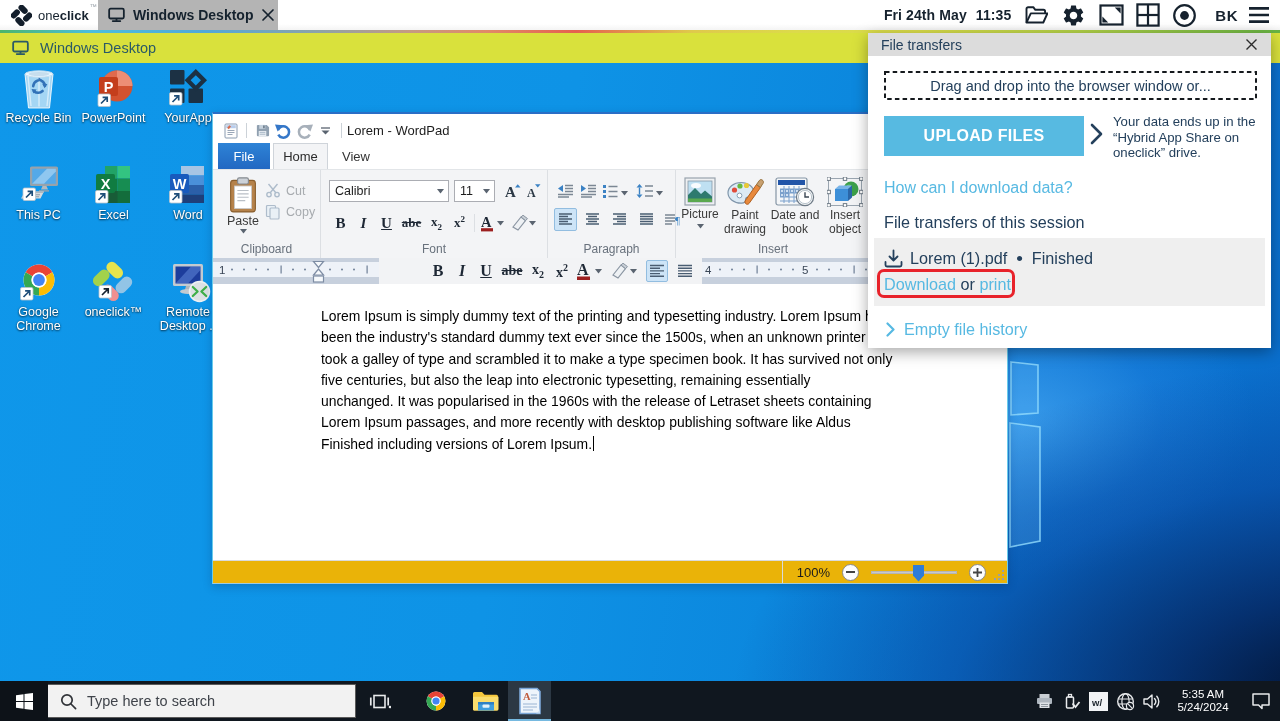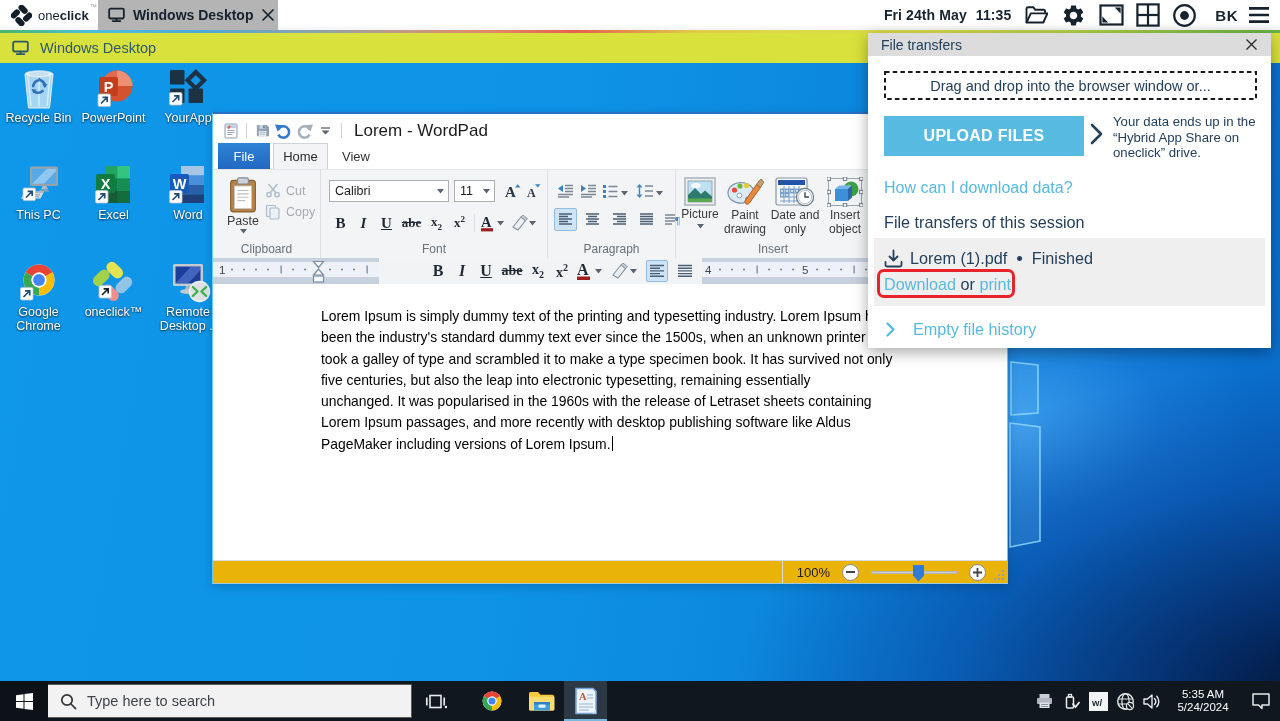--- a/index.html
+++ b/index.html
@@ -35,39 +35,39 @@
 
 .dicons{position:absolute;left:1px;top:66px;width:224px;display:grid;grid-template-columns:75px 75px 74px;z-index:5}
 .dicon{height:97px;display:flex;flex-direction:column;align-items:center;cursor:default}
 .dicon .dsvg{width:46px;height:44px;flex:0 0 44px}
 .dicon .dlbl{margin-top:1px;font-size:12.5px;line-height:14px;color:#fff;text-align:center;text-shadow:0 1px 2px rgba(0,0,0,.65),0 0 2px rgba(0,0,0,.35);max-width:74px}
 
 .wlogo{position:absolute;left:1005px;top:355px;z-index:4}
 
 .taskbar{position:absolute;left:0;bottom:0;width:1280px;height:40px;background:#10171f;display:flex;align-items:center;z-index:60}
 .tb-start{width:48px;height:40px;display:flex;align-items:center;justify-content:center;background:#0d1218}
-.tb-search{width:364px;height:34px;margin-top:0;background:#f2f2f2;display:flex;align-items:center;border:1px solid #5a5a5a;border-left:none}
+.tb-search{width:308px;height:34px;margin-top:0;background:#f2f2f2;display:flex;align-items:center;border:1px solid #5a5a5a;border-left:none}
 .tb-search .mag{margin-left:12px;display:flex}
 .tb-search .ph{margin-left:10px;font-size:14.5px;color:#3f434a}
 .tb-btn{width:46px;height:40px;display:flex;align-items:center;justify-content:center}
 .tb-btn.active{background:#2c3844;box-shadow:inset 0 -2px 0 #76b9e0}
 .tray{margin-left:auto;display:flex;align-items:center;height:40px}
 .tray .ticon{display:flex;align-items:center;justify-content:center;width:27px;height:40px}
 .tb-clock{width:66px;text-align:center;color:#fff;font-size:11.5px;line-height:13.5px;margin:0 6px 0 4px}
 .tb-action{width:38px;height:40px;display:flex;align-items:center;justify-content:center}
 </style>
 <style>
 
 .wp{position:absolute;left:212px;top:112px;width:796px;height:472px;background:#fff;z-index:10;
 border-left:1px solid #69cbec;border-right:1px solid #69cbec;border-bottom:1px solid #9ecbe0;border-top:2px solid #2a6ec6;
 box-shadow:0 3px 9px rgba(0,25,70,.22);display:flex;flex-direction:column}
 .wp-title{height:33px;background:#fff;display:flex;align-items:center;padding-left:7px}
 .wp-title .qsep{width:1px;height:15px;background:#ccd2d8;margin:0 5px}
 .wp-title .qbtn{display:flex;align-items:center;justify-content:center;width:21px;height:24px}
-.wp-title .wtitle{font-size:17px;color:#1c1c1c;margin-left:7px}
+.wp-title .wtitle{font-size:13px;color:#1c1c1c;}
 .wp-tabs{height:22px;display:flex;align-items:flex-end;padding-left:5px;background:#fff;position:relative}
 .wp-tab{height:26px;display:flex;align-items:center;justify-content:center;font-size:13px;color:#333}
 .wp-tab.file{width:52px;background:linear-gradient(#2e83d6,#2268c2);color:#fff;}
 .wp-tab.home{width:55px;background:#f3f4f6;border:1px solid #cfd4da;border-bottom:none;color:#2b2b2b}
 .wp-tab.view{width:50px}
 .wp-ribbon{height:89px;background:#f3f4f6;border-top:1px solid #e2e5e8;display:flex;position:relative}
 .rgroup{position:relative;height:100%;border-right:1px solid #dcdfe3}
 .rglabel{position:absolute;bottom:2px;left:0;right:0;text-align:center;font-size:12px;color:#68717c}
 
 .g-clip{width:108px}
@@ -126,21 +126,21 @@
 .upnote{position:absolute;left:245px;top:81px;width:152px;font-size:13.2px;line-height:15.6px;color:#24405c}
 .plink{position:absolute;left:16px;top:146px;font-size:16px;color:#57b9e2;cursor:pointer}
 .pheading{position:absolute;left:16px;top:180px;font-size:16.2px;color:#24405c}
 .filerow{position:absolute;left:6px;top:205px;width:391px;height:68px;background:#efefef}
 .filerow .fline1{position:absolute;left:10px;top:11px;display:flex;align-items:flex-end;font-size:16.2px;color:#24405c}
 .filerow .fname{margin-left:7px}
 .filerow .fdot{margin:0 9px;font-size:19px;line-height:1}
 .filerow .factions{position:absolute;left:10px;top:37px;font-size:16.2px;color:#24405c}
 .cy{color:#57b9e2;cursor:pointer}
 .redbox{position:absolute;left:3px;top:31px;width:138px;height:29px;border:3px solid #e8232b;border-radius:7px;pointer-events:none}
-.historylink{position:absolute;left:18px;top:287px;display:flex;align-items:center;gap:18px;font-size:16.2px;color:#57b9e2;cursor:pointer}
+.historylink{position:absolute;left:18px;top:287px;display:flex;align-items:center;gap:9px;font-size:16.2px;color:#57b9e2;cursor:pointer}
 </style>
 </head>
 <body>
 
 <div class="stage">
   <div class="wallpaper"></div>
   <svg class="wlogo" width="40" height="195" viewBox="0 0 40 195">
     <polygon points="6,7 33,10 33,58 6,60" fill="rgba(130,205,255,0.16)" stroke="rgba(145,218,252,0.82)" stroke-width="1.6"></polygon>
     <polygon points="5,68 35,72 35,186 5,192" fill="rgba(130,205,255,0.16)" stroke="rgba(145,218,252,0.82)" stroke-width="1.6"></polygon>
   </svg>
@@ -610,21 +610,21 @@
                 <rect x="10.5" y="12.5" width="3" height="3"></rect>
                 <rect x="15.5" y="12.5" width="3" height="3"></rect>
                 <rect x="20.5" y="12.5" width="3" height="3"></rect>
                 <rect x="5.5" y="16.5" width="3" height="3"></rect>
                 <rect x="10.5" y="16.5" width="3" height="3"></rect>
               </g>
             <circle cx="30" cy="20" r="8.6" fill="#eff2f4" stroke="#6e7a86" stroke-width="1.2"></circle>
             <circle cx="30" cy="20" r="6.6" fill="#fff" stroke="#aab6c0" stroke-width=".8"></circle>
             <path d="M30 15.2 V20 H34" fill="none" stroke="#3c4854" stroke-width="1.4"></path>
           </svg>
-          <span class="ilbl"><span>Date and</span><br><span>only</span></span>
+          <span class="ilbl"><span>Date and</span><br><span>book</span></span>
         </div>
         <div class="insbtn" style="left:146px;width:46px">
           <svg width="36" height="30" viewBox="0 0 36 30">
             <rect x="1.5" y="1.5" width="33" height="27" fill="none" stroke="#9aa5b0" stroke-width="1"></rect>
             <g fill="#fff" stroke="#6e7a86" stroke-width="1">
                 <rect x="0" y="0" width="3.4" height="3.4"></rect>
                 <rect x="16.3" y="0" width="3.4" height="3.4"></rect>
                 <rect x="32.6" y="0" width="3.4" height="3.4"></rect>
                 <rect x="0" y="13.3" width="3.4" height="3.4"></rect>
                 <rect x="32.6" y="13.3" width="3.4" height="3.4"></rect>
@@ -748,21 +748,21 @@
       </div>
     </div>
     <div class="wp-doc">
       <div class="doctext">
         <div class="dline">Lorem Ipsum is simply dummy text of the printing and typesetting industry. Lorem Ipsum has</div>
         <div class="dline">been the industry's standard dummy text ever since the 1500s, when an unknown printer</div>
         <div class="dline">took a galley of type and scrambled it to make a type specimen book. It has survived not only</div>
         <div class="dline">five centuries, but also the leap into electronic typesetting, remaining essentially</div>
         <div class="dline">unchanged. It was popularised in the 1960s with the release of Letraset sheets containing</div>
         <div class="dline">Lorem Ipsum passages, and more recently with desktop publishing software like Aldus</div>
-        <div class="dline"><span>PageMaker including versions of Lorem Ipsum.</span><span class="caret"></span></div>
+        <div class="dline"><span>Finished including versions of Lorem Ipsum.</span><span class="caret"></span></div>
       </div>
     </div>
     <div class="wp-status">
       <div class="zoomwrap">
         <span class="zsep"></span>
         <span class="zoomtext">100%</span>
         <span class="zcirc">
             <svg width="9" height="2" viewBox="0 0 9 2">
               <rect width="9" height="2" fill="#444"></rect>
             </svg>

